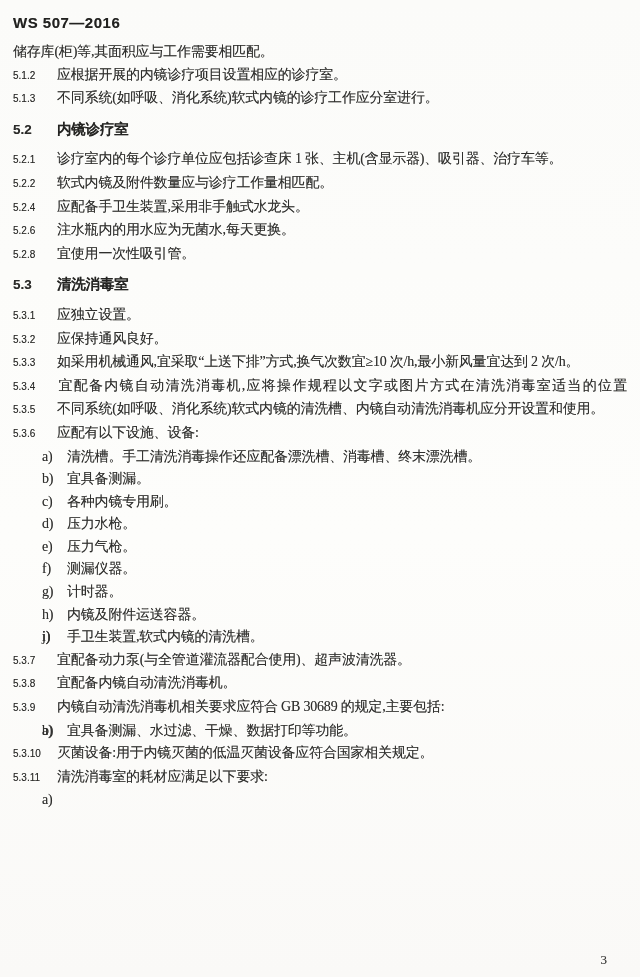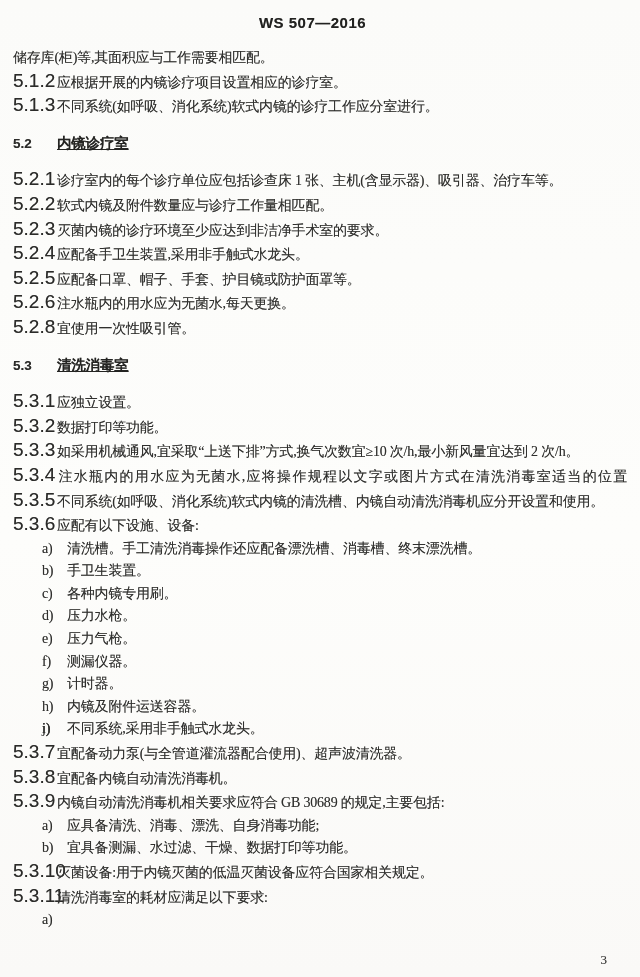--- a/index.html
+++ b/index.html
@@ -9,54 +9,53 @@
     height: 977px;
     position: relative;
     overflow: hidden;
     background: linear-gradient(180deg, #fbfbf9 0%, #fdfdfb 55%, #faf9f7 100%);
     color: #2f2f2d;
     font-family: "Liberation Serif", "DejaVu Serif", serif;
     padding: 14px 13px 0 13px;
     text-shadow: 0 0 0.6px rgba(70,70,70,0.55);
   }
   .header {
-    text-align: center;
+    text-align: left;
     padding-right: 15px;
     height: 20px;
-    margin-bottom: 13px;
+    margin-bottom: 7px;
   }
   .std {
     font-family: "Liberation Sans", "DejaVu Sans", sans-serif;
     font-weight: bold;
     font-size: 15px;
     letter-spacing: 0.5px;
     color: #222220;
   }
   .body {
     font-size: 14px;
     line-height: 22.6px;
     letter-spacing: -0.2px;
   }
   p { margin: 0; }
   .cont { text-align: left; }
   .clause { text-align: justify; }
   .cnum {
     display: inline-block;
     width: 44px;
     font-family: "Liberation Sans", "DejaVu Sans", sans-serif;
-    font-size: 19px;
+    font-size: 10px;
     letter-spacing: 0;
     color: #2b2b29;
   }
   .heading {
     font-weight: bold;
     font-size: 14.5px;
-    margin: 13px 0;
+    margin: 7px 0;
     color: #242422;
-    text-decoration: underline;
   }
   .heading .cnum { font-weight: bold; font-size: 13.5px; }
   .stretch { text-align-last: justify; }
   .item {
     position: relative;
     padding-left: 54px;
     text-align: justify;
   }
   .imark {
     position: absolute;
@@ -87,73 +86,71 @@
     <p class="clause"><span class="cnum">5.1.2</span><span class="ctext">应根据开展的内镜诊疗项目设置相应的诊疗室。</span></p>
 
     <p class="clause"><span class="cnum">5.1.3</span><span class="ctext">不同系统(如呼吸、消化系统)软式内镜的诊疗工作应分室进行。</span></p>
 
     <p class="heading"><span class="cnum">5.2</span><span class="ctext">内镜诊疗室</span></p>
 
     <p class="clause"><span class="cnum">5.2.1</span><span class="ctext">诊疗室内的每个诊疗单位应包括诊查床 1 张、主机(含显示器)、吸引器、治疗车等。</span></p>
 
     <p class="clause"><span class="cnum">5.2.2</span><span class="ctext">软式内镜及附件数量应与诊疗工作量相匹配。</span></p>
 
-    <p class="clause"><span class="cnum">5.2.3</span><span class="ctext">灭菌内镜的诊疗环境至少应达到非洁净手术室的要求。</span></p>
 
     <p class="clause"><span class="cnum">5.2.4</span><span class="ctext">应配备手卫生装置,采用非手触式水龙头。</span></p>
 
-    <p class="clause"><span class="cnum">5.2.5</span><span class="ctext">应配备口罩、帽子、手套、护目镜或防护面罩等。</span></p>
 
     <p class="clause"><span class="cnum">5.2.6</span><span class="ctext">注水瓶内的用水应为无菌水,每天更换。</span></p>
 
 
     <p class="clause"><span class="cnum">5.2.8</span><span class="ctext">宜使用一次性吸引管。</span></p>
 
     <p class="heading"><span class="cnum">5.3</span><span class="ctext">清洗消毒室</span></p>
 
     <p class="clause"><span class="cnum">5.3.1</span><span class="ctext">应独立设置。</span></p>
 
-    <p class="clause"><span class="cnum">5.3.2</span><span class="ctext">数据打印等功能。</span></p>
+    <p class="clause"><span class="cnum">5.3.2</span><span class="ctext">应保持通风良好。</span></p>
 
     <p class="clause"><span class="cnum">5.3.3</span><span class="ctext">如采用机械通风,宜采取“上送下排”方式,换气次数宜≥10 次/h,最小新风量宜达到 2 次/h。</span></p>
 
-    <p class="clause stretch"><span class="cnum">5.3.4</span><span class="ctext">注水瓶内的用水应为无菌水,应将操作规程以文字或图片方式在清洗消毒室适当的位置</span></p>
+    <p class="clause stretch"><span class="cnum">5.3.4</span><span class="ctext">宜配备内镜自动清洗消毒机,应将操作规程以文字或图片方式在清洗消毒室适当的位置</span></p>
 
 
     <p class="clause"><span class="cnum">5.3.5</span><span class="ctext">不同系统(如呼吸、消化系统)软式内镜的清洗槽、内镜自动清洗消毒机应分开设置和使用。</span></p>
 
     <p class="clause"><span class="cnum">5.3.6</span><span class="ctext">应配有以下设施、设备:</span></p>
 
     <p class="item"><span class="imark">a)</span><span class="itext">清洗槽。手工清洗消毒操作还应配备漂洗槽、消毒槽、终末漂洗槽。</span></p>
 
-    <p class="item"><span class="imark">b)</span><span class="itext">手卫生装置。</span></p>
+    <p class="item"><span class="imark">b)</span><span class="itext">宜具备测漏。</span></p>
 
     <p class="item"><span class="imark">c)</span><span class="itext">各种内镜专用刷。</span></p>
 
     <p class="item"><span class="imark">d)</span><span class="itext">压力水枪。</span></p>
 
     <p class="item"><span class="imark">e)</span><span class="itext">压力气枪。</span></p>
 
     <p class="item"><span class="imark">f)</span><span class="itext">测漏仪器。</span></p>
 
     <p class="item"><span class="imark">g)</span><span class="itext">计时器。</span></p>
 
     <p class="item"><span class="imark">h)</span><span class="itext">内镜及附件运送容器。</span></p>
 
     <p class="item"><span class="imark">i)</span></p>
 
-    <p class="item"><span class="imark">j)</span><span class="itext">不同系统,采用非手触式水龙头。</span></p>
+    <p class="item"><span class="imark">j)</span><span class="itext">手卫生装置,软式内镜的清洗槽。</span></p>
 
     <p class="clause"><span class="cnum">5.3.7</span><span class="ctext">宜配备动力泵(与全管道灌流器配合使用)、超声波清洗器。</span></p>
 
     <p class="clause"><span class="cnum">5.3.8</span><span class="ctext">宜配备内镜自动清洗消毒机。</span></p>
 
     <p class="clause"><span class="cnum">5.3.9</span><span class="ctext">内镜自动清洗消毒机相关要求应符合 GB 30689 的规定,主要包括:</span></p>
 
-    <p class="item"><span class="imark">a)</span><span class="itext">应具备清洗、消毒、漂洗、自身消毒功能;</span></p>
+    <p class="item"><span class="imark">a)</span></p>
 
     <p class="item"><span class="imark">b)</span><span class="itext">宜具备测漏、水过滤、干燥、数据打印等功能。</span></p>
 
     <p class="clause"><span class="cnum">5.3.10</span><span class="ctext">灭菌设备:用于内镜灭菌的低温灭菌设备应符合国家相关规定。</span></p>
 
     <p class="clause"><span class="cnum">5.3.11</span><span class="ctext">清洗消毒室的耗材应满足以下要求:</span></p>
 
     <p class="item"><span class="imark">a)</span></p>
 
   </div>

